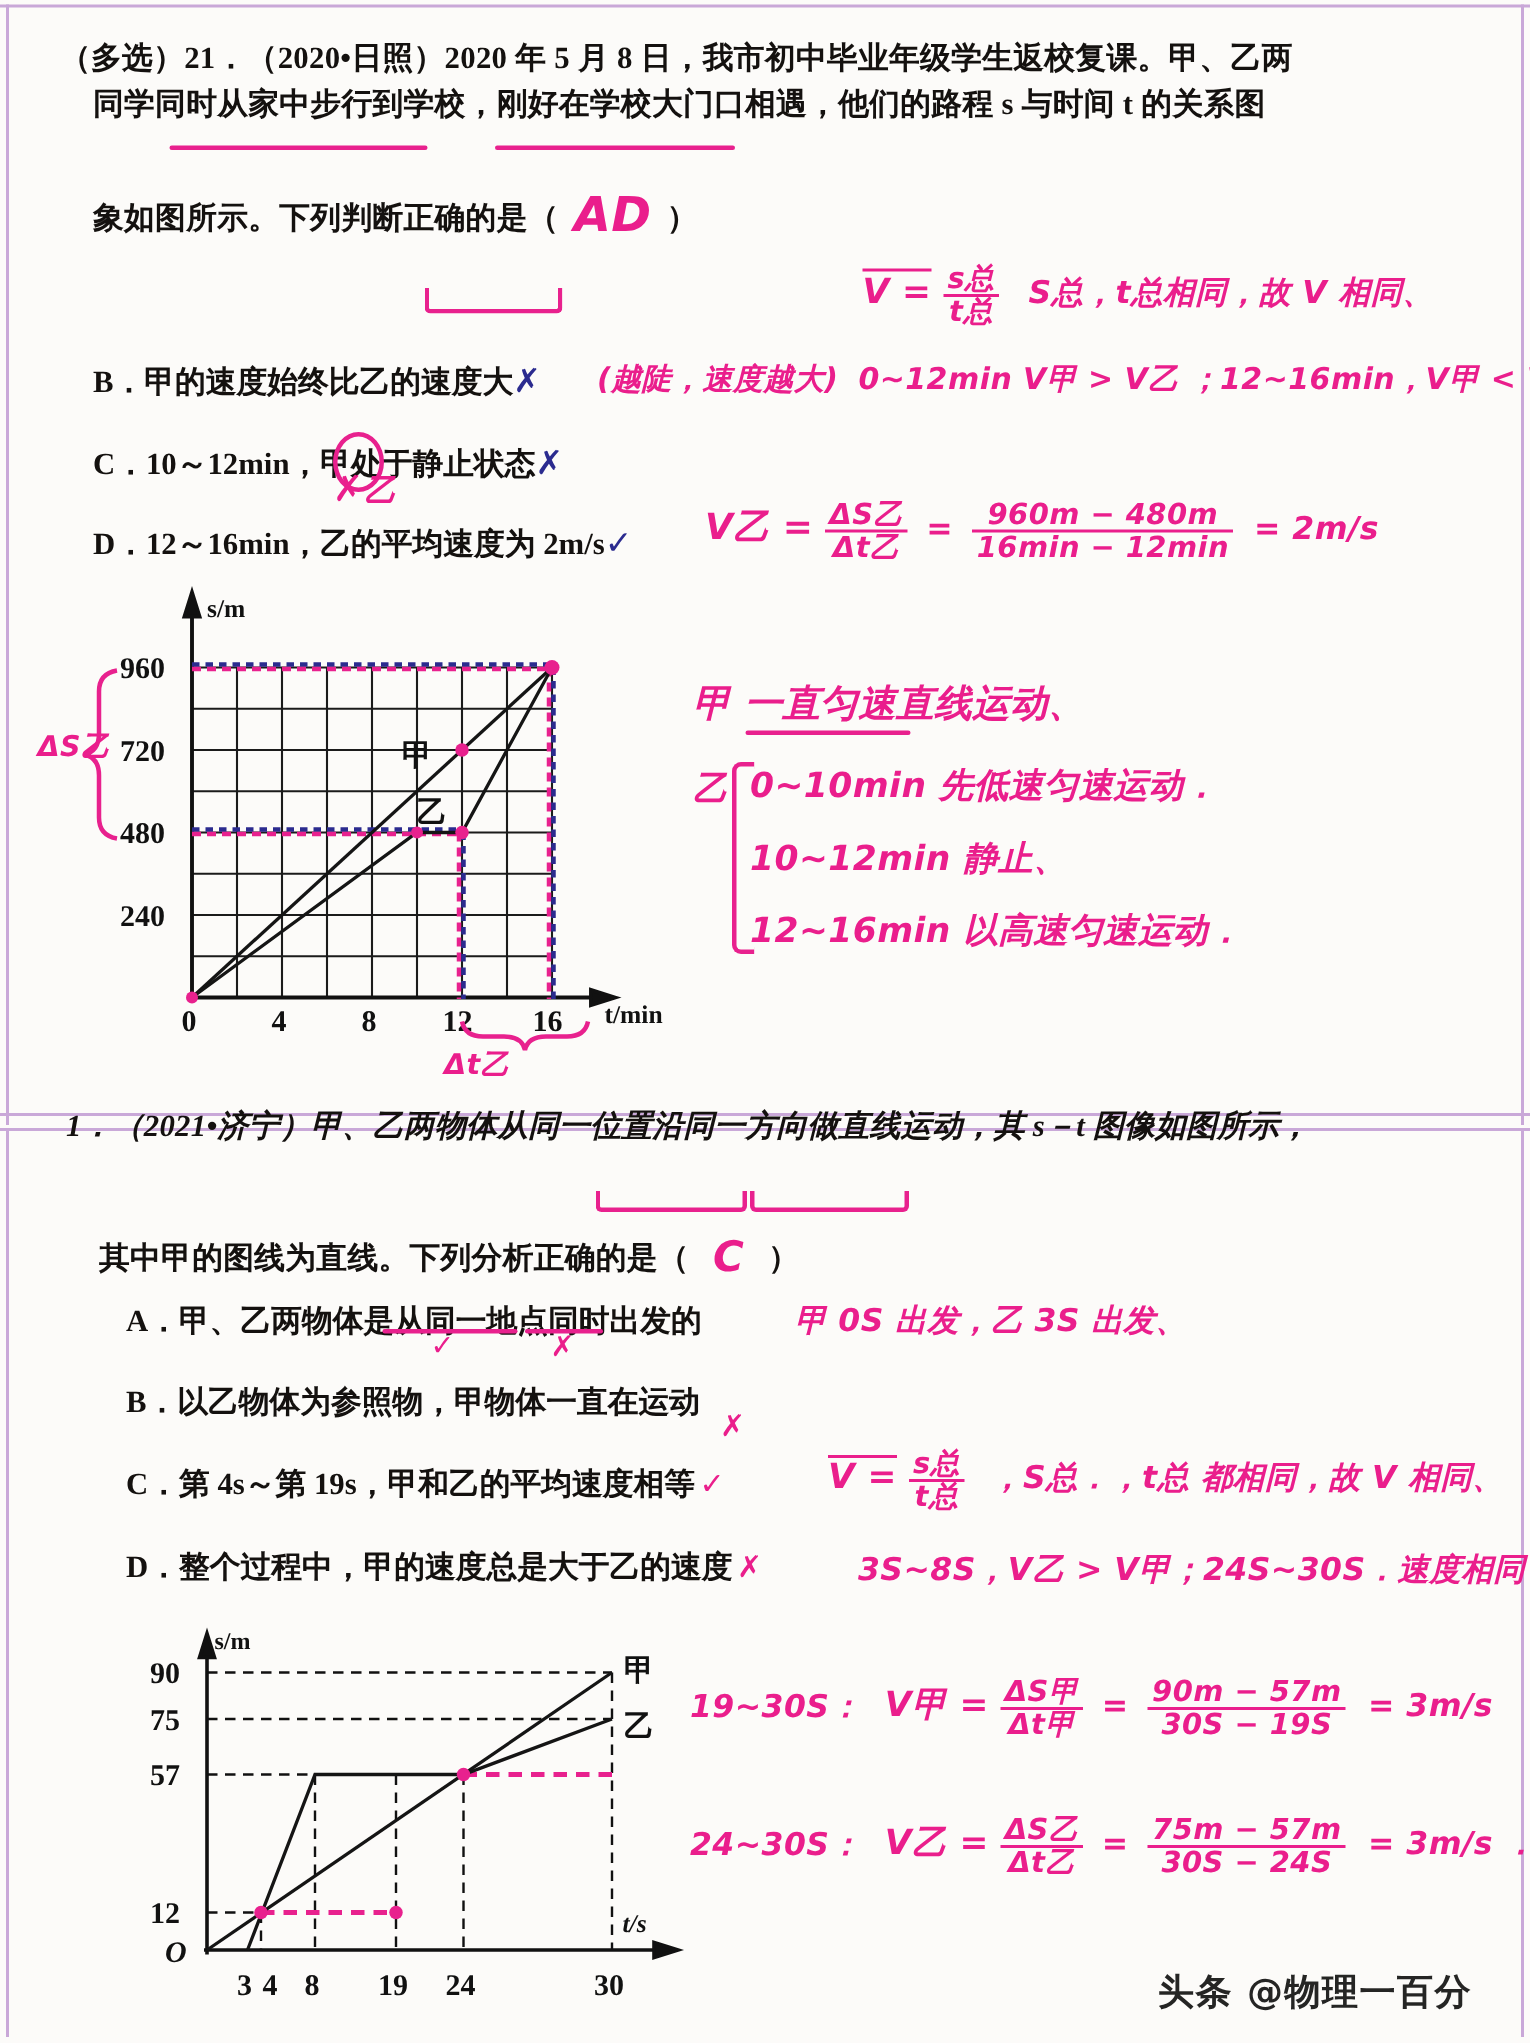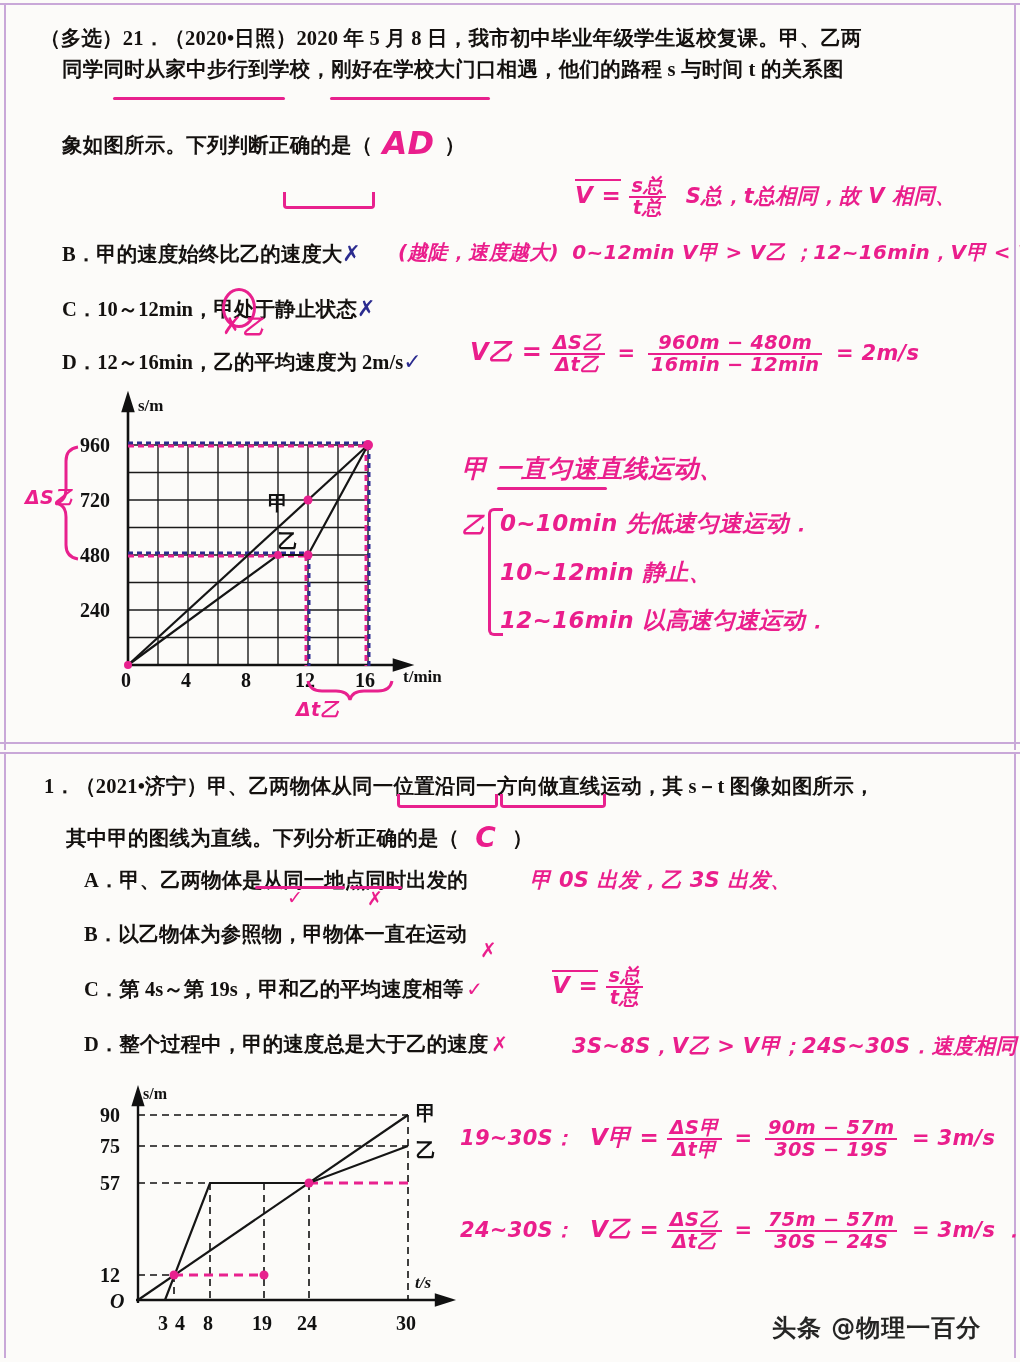--- a/index.html
+++ b/index.html
@@ -214,21 +214,21 @@
 
   <div class="blk hw" style="left:462px;top:452px;font-size:25px;">甲 一直匀速直线运动、</div>
   <div class="ul-pink thin" style="left:497px;top:487px;width:110px;"></div>
 
   <div class="blk hw" style="left:462px;top:510px;font-size:23px;">乙</div>
   <div class="blk" style="left:488px;top:508px;width:12px;height:122px;border-left:3px solid #e8218e;border-top:3px solid #e8218e;border-bottom:3px solid #e8218e;border-radius:6px 0 0 6px;"></div>
   <div class="blk hw" style="left:500px;top:508px;font-size:23px;">0~10min 先低速匀速运动．</div>
   <div class="blk hw" style="left:500px;top:557px;font-size:23px;">10~12min 静止、</div>
   <div class="blk hw" style="left:500px;top:605px;font-size:23px;">12~16min 以高速匀速运动．</div>
 
-  <div class="blk qline" style="left:44px;top:772px;">1．（2021•济宁）甲、乙两物体从同一位置沿同一方向做直线运动，其 s－t 图像如图所示，</div>
+  <div class="blk qline" style="left:44px;top:736px;font-style:italic;">1．（2021•济宁）甲、乙两物体从同一位置沿同一方向做直线运动，其 s－t 图像如图所示，</div>
   <div class="blk qline" style="left:66px;top:819px;">
     <span>其中甲的图线为直线。下列分析正确的是（</span><span class="hw" style="font-size:28px;padding:0 16px;position:relative;top:2px;">C</span><span>）</span>
   </div>
   <div class="hookline" style="left:397px;top:794px;width:95px;height:11px;"></div>
   <div class="hookline" style="left:500px;top:794px;width:100px;height:11px;"></div>
 
   <div class="blk opt" style="left:84px;top:866px;">
     <span>A．</span><span>甲、乙两物体是从同一地点同时出发的</span>
   </div>
   <div class="ul-pink thin" style="left:255px;top:886px;width:90px;"></div>
@@ -250,20 +250,21 @@
   </div>
 
   <div class="blk hw" style="left:530px;top:866px;font-size:21px;">甲 0S 出发，乙 3S 出发、</div>
 
   <div class="blk hw" style="left:552px;top:966px;font-size:21px;">
     <span style="font-size:23px;border-top:2px solid #ea1e8c;">V =</span>
     <span class="frac">
       <span class="num">s总</span>
       <span class="den">t总</span>
     </span>
+    <span style="padding-left:10px;">，S总．，t总 都相同，故 V 相同、</span>
   </div>
 
   <div class="blk hw" style="left:572px;top:1032px;font-size:21px;">3S~8S，V乙 &gt; V甲；24S~30S．速度相同！</div>
 
   <div class="blk" style="left:50px;top:1085px;">
     <svg width="420" height="265" viewBox="0 0 420 265">
 
       <g stroke="#111" stroke-width="2.4" fill="#111">
         <line x1="88" y1="218" x2="88" y2="16"></line>
         <polygon points="88,4 83,20 93,20"></polygon>

